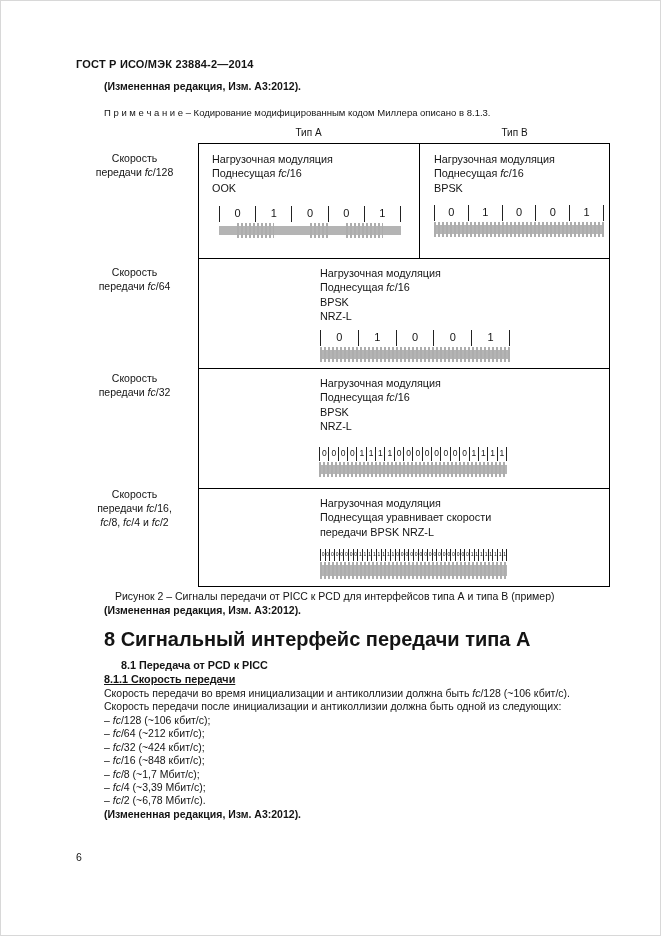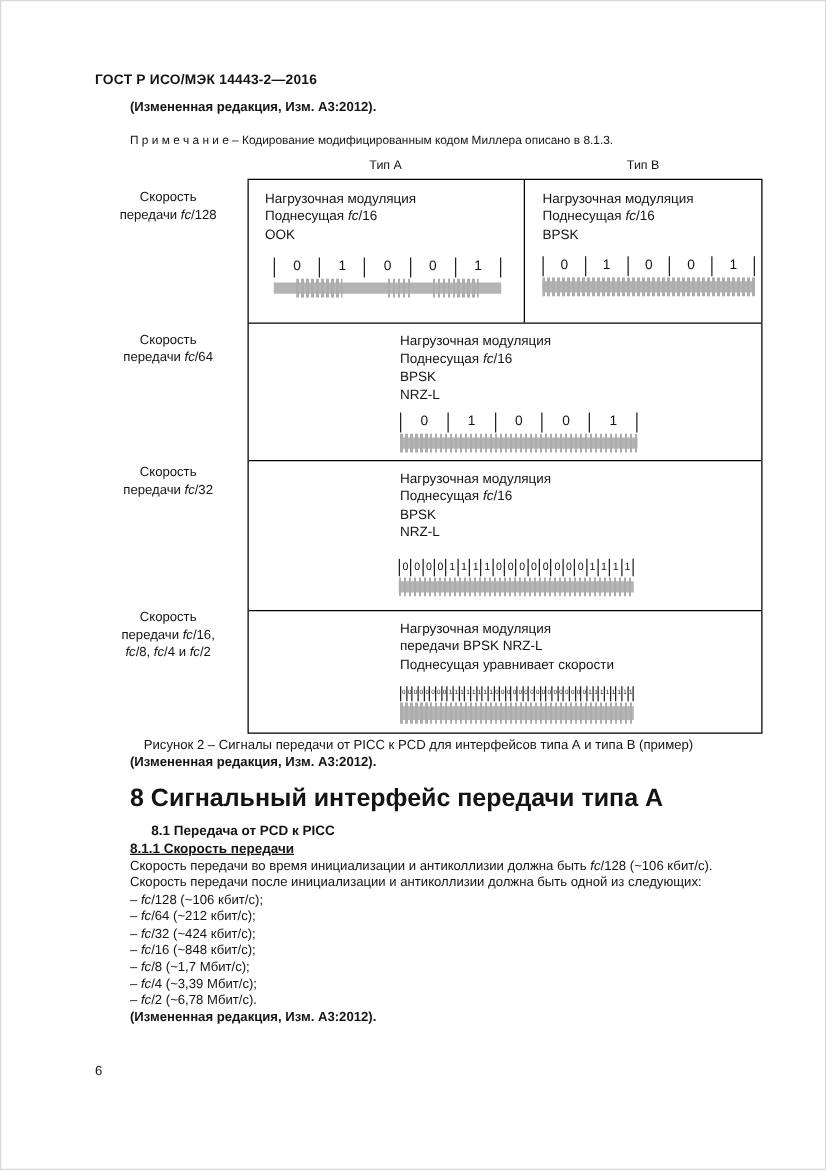--- a/index.html
+++ b/index.html
@@ -61,21 +61,21 @@
   .wave-bar { position:absolute; left:0; right:0; top:3px; bottom:3px; background:#b4b4b4; }
   .wave-teeth { position:absolute; top:0; bottom:0;
     background:repeating-linear-gradient(90deg,#adadad 0 2px,transparent 2px 4px); }
   i { font-style:italic; }
 </style>
 </head>
 <body>
 
 <div class="page">
 
-  <div class="abs doc-header">ГОСТ Р ИСО/МЭК 14443-2—2016</div>
+  <div class="abs doc-header">ГОСТ Р ИСО/МЭК 23884-2—2014</div>
   <div class="abs amended a1">(Измененная редакция, Изм. А3:2012).</div>
   <div class="abs note-line">П р и м е ч а н и е  – Кодирование модифицированным кодом Миллера описано в 8.1.3.</div>
 
   <div class="abs colh colh-a">Тип А</div>
   <div class="abs colh colh-b">Тип В</div>
 
   <div class="abs rlabel rl1">
     <div>Скорость</div>
     <div>передачи  <i>fc</i>/128</div>
   </div>
@@ -199,22 +199,22 @@
               <div class="wave-teeth" style="left: 0%; width: 100%;"></div>
             </div>
           </div>
       </div>
     </div>
 
     <div class="frow frow4">
       <div class="fcell fcell-m">
         <div class="cell-lines">
           <div>Нагрузочная модуляция</div>
+          <div>Поднесущая уравнивает скорости</div>
           <div>передачи BPSK NRZ-L</div>
-          <div>Поднесущая уравнивает скорости</div>
         </div>
         <div class="wave w-r4">
             <div class="wave-bits tiny">
               <span class="bit">0</span>
               <span class="bit">0</span>
               <span class="bit">0</span>
               <span class="bit">0</span>
               <span class="bit">0</span>
               <span class="bit">0</span>
               <span class="bit">0</span>

